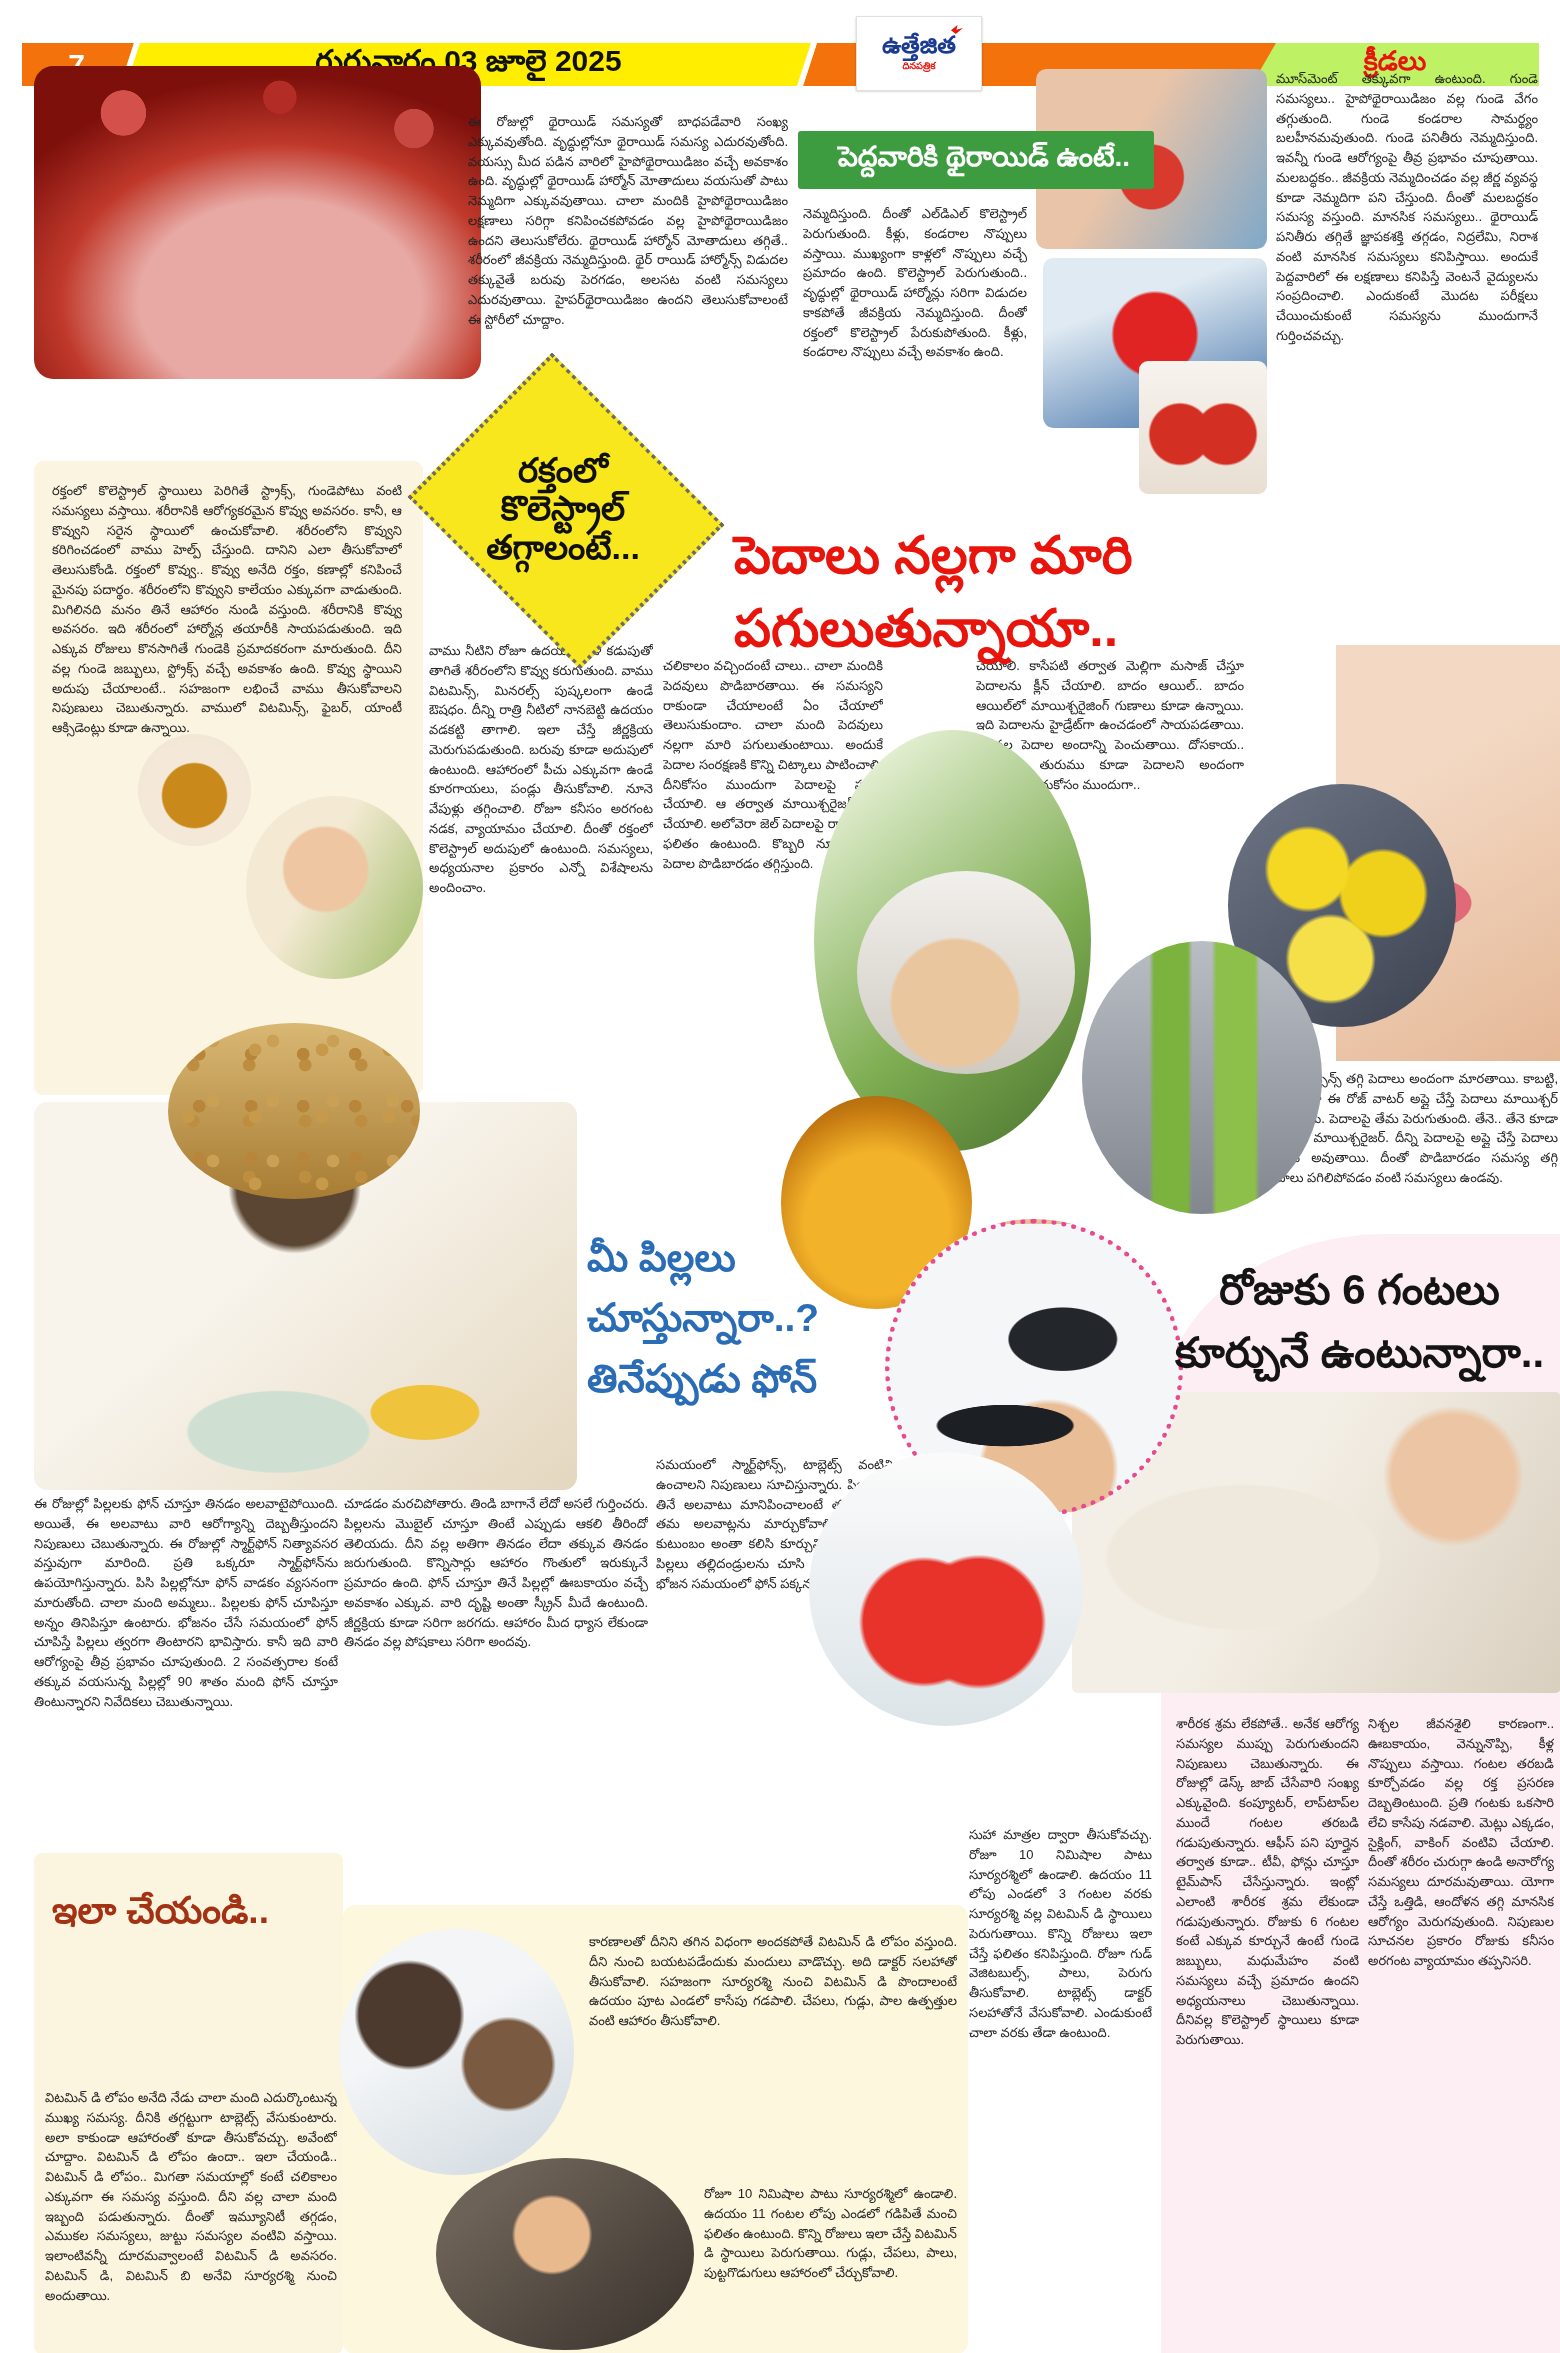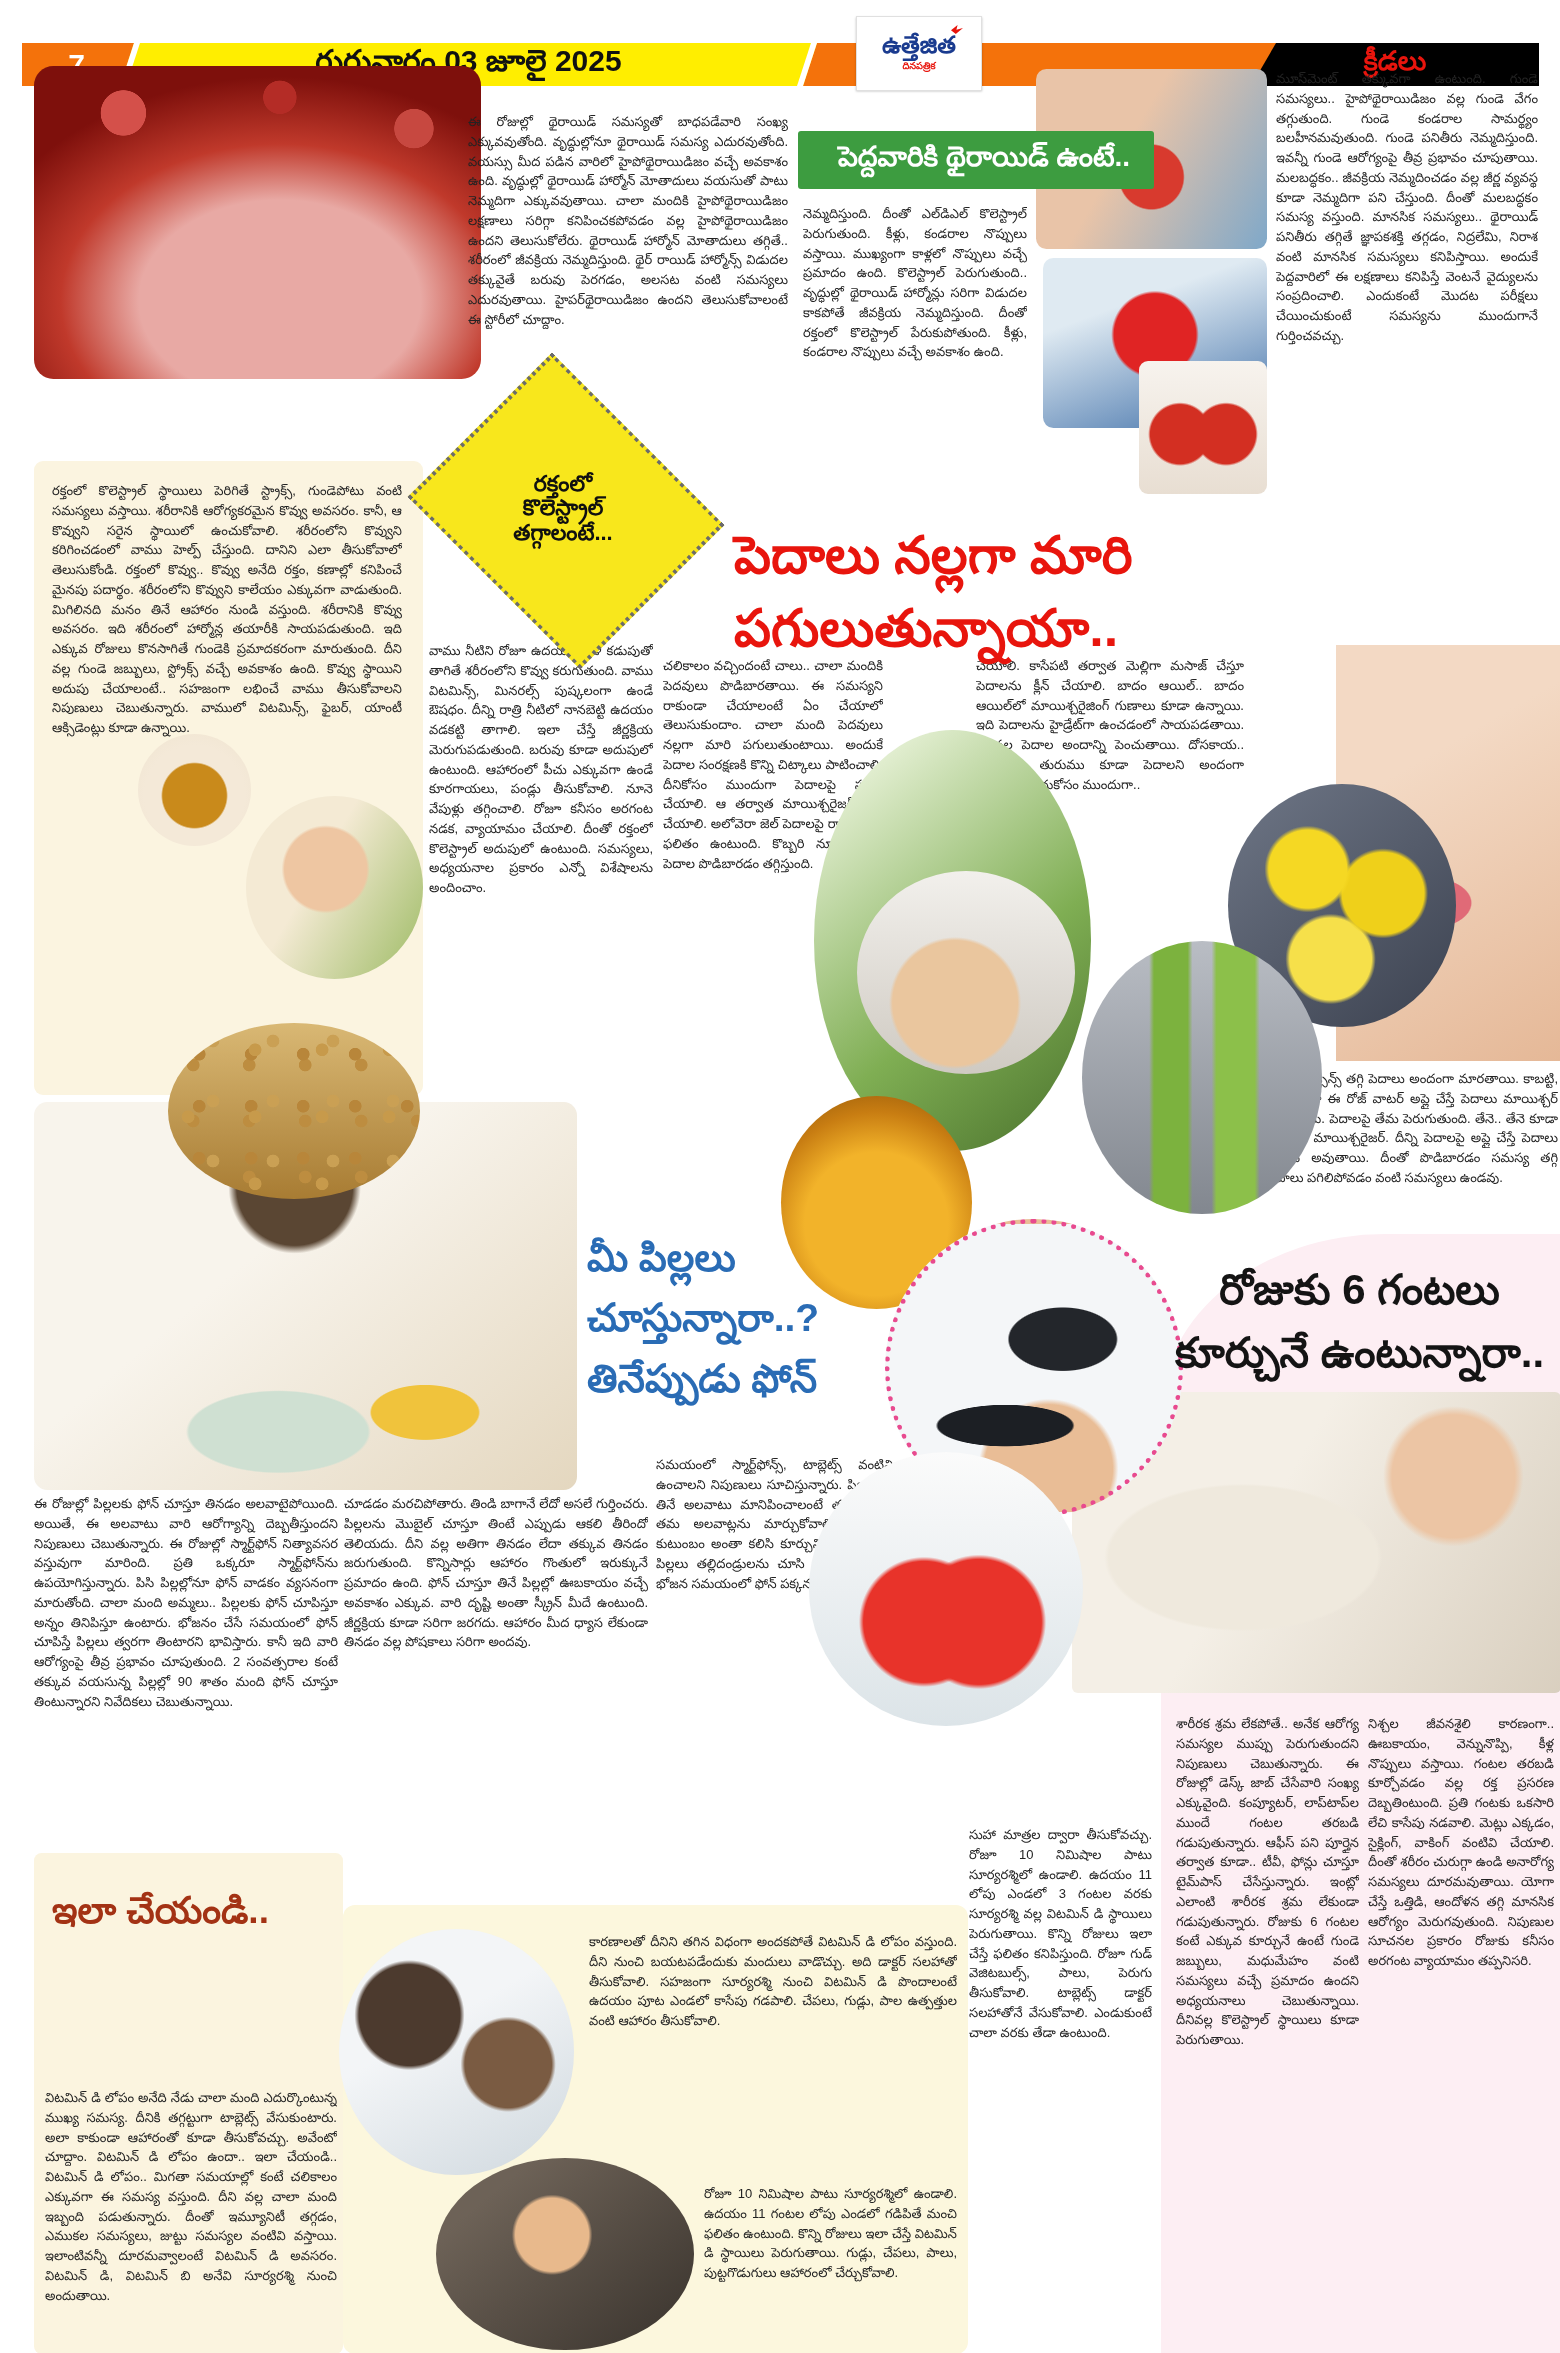--- a/index.html
+++ b/index.html
@@ -13,37 +13,37 @@
   .headline{position:absolute;font-weight:bold;}
 
   
   #topbar{left:22.4px;top:43px;width:1516px;height:43px;background:#f4720b;}
   #pagenum{left:43px;top:46px;width:67px;height:37px;color:#ffffff;font-size:30px;font-weight:bold;
            display:flex;align-items:center;justify-content:center;}
   #datebox{left:127px;top:43px;width:671px;height:43px;background:#ffee00;
            transform:skewX(-18deg);border-left:6.7px solid #ffffff;border-right:6.7px solid #ffffff;}
   #datebox .inner{transform:skewX(18deg);width:100%;height:100%;display:flex;align-items:center;
            justify-content:center;color:#111;font-size:30px;font-weight:bold;}
-  #sportsbox{left:1251px;top:43px;width:288px;height:43px;background:#000000;
+  #sportsbox{left:1251px;top:43px;width:288px;height:43px;background:#bef264;
            clip-path:polygon(25px 0,100% 0,100% 100%,0 100%);display:flex;align-items:center;justify-content:center;}
   #sportsbox span{color:#e8150d;font-size:27px;font-weight:bold;}
   #logobox{left:856px;top:16.4px;width:124px;height:73px;background:#ffffff;border:0.7px solid #e0e0e0;
            box-shadow:0 0.7px 2.2px rgba(0,0,0,.25);display:flex;flex-direction:column;align-items:center;
            justify-content:center;z-index:5;}
   #logobox .name{color:#1a3b8f;font-size:24px;font-weight:bold;line-height:1;}
   #logobox .sub{color:#e8150d;font-size:9.7px;font-weight:bold;margin-top:3px;}
   .dove{position:absolute;right:18px;top:7.5px;width:12px;height:9px;background:#e8150d;
         clip-path:polygon(0 60%,55% 0,45% 55%,100% 35%,40% 100%);}
 
   
   #diamond-wrap{left:429px;top:389px;width:268px;height:239px;z-index:4;}
   #diamond-shape{position:absolute;left:46px;top:31px;width:176px;height:176px;background:#f8e71c;
         border:3px dotted #6b6b6b;transform:rotate(45deg) scale(1.34,1.12);}
   #diamond-text{position:absolute;inset:0;display:flex;flex-direction:column;align-items:center;
-        justify-content:center;text-align:center;font-weight:bold;color:#101010;font-size:22px;line-height:1.12;}
+        justify-content:center;text-align:center;font-weight:bold;color:#101010;font-size:34px;line-height:1.12;}
   #greenbox{left:798px;top:131px;width:356px;height:58px;background:#3d9c40;display:flex;
         align-items:center;justify-content:center;border-radius:3px;z-index:3;}
   #greenbox span{color:#ffffff;font-size:28px;font-weight:bold;margin-left:16px;}
   #red-headline{left:734px;top:559px;width:754px;height:78px;color:#e8150d;font-size:52px;
         font-weight:bold;display:flex;align-items:center;justify-content:center;z-index:3;}
   #blue-headline{left:587px;top:1228px;width:301px;height:209px;color:#2a6cb5;font-size:39px;
         font-weight:bold;line-height:1.55;text-align:left;z-index:3;}
   #sit-headline{left:1164px;top:1258px;width:391px;height:134px;color:#141414;font-size:42px;
         font-weight:bold;text-align:center;line-height:1.5;z-index:3;}
   #vitd-headline{left:52px;top:1880px;width:283px;height:201px;color:#a33214;font-size:37px;

